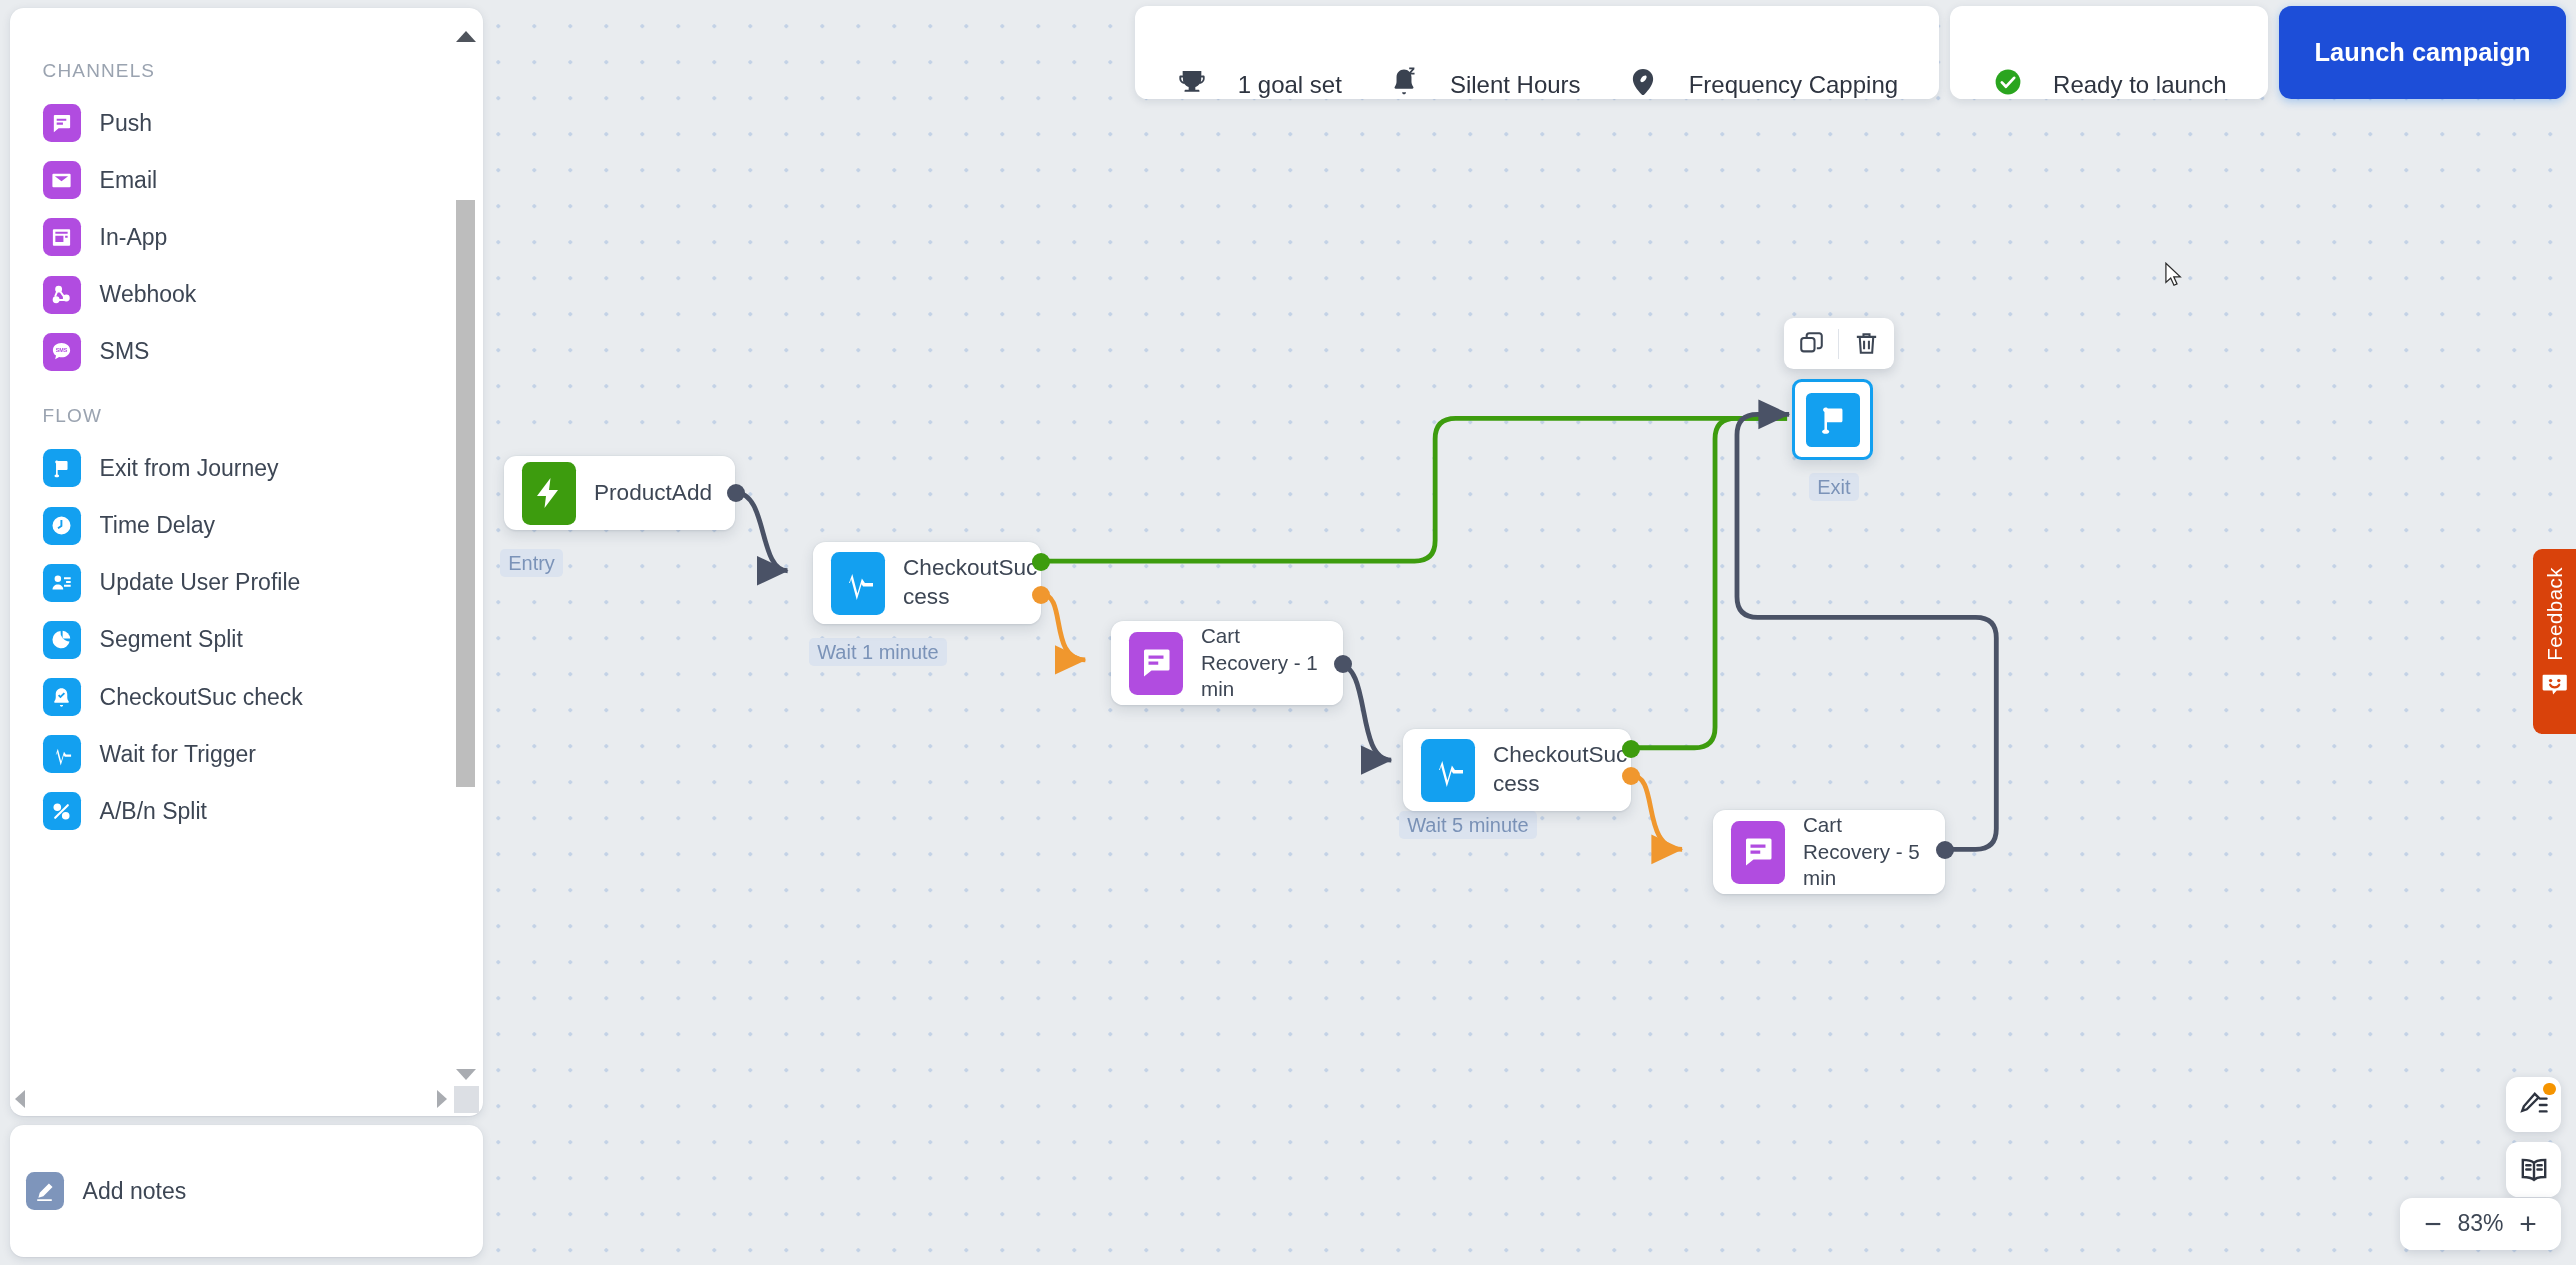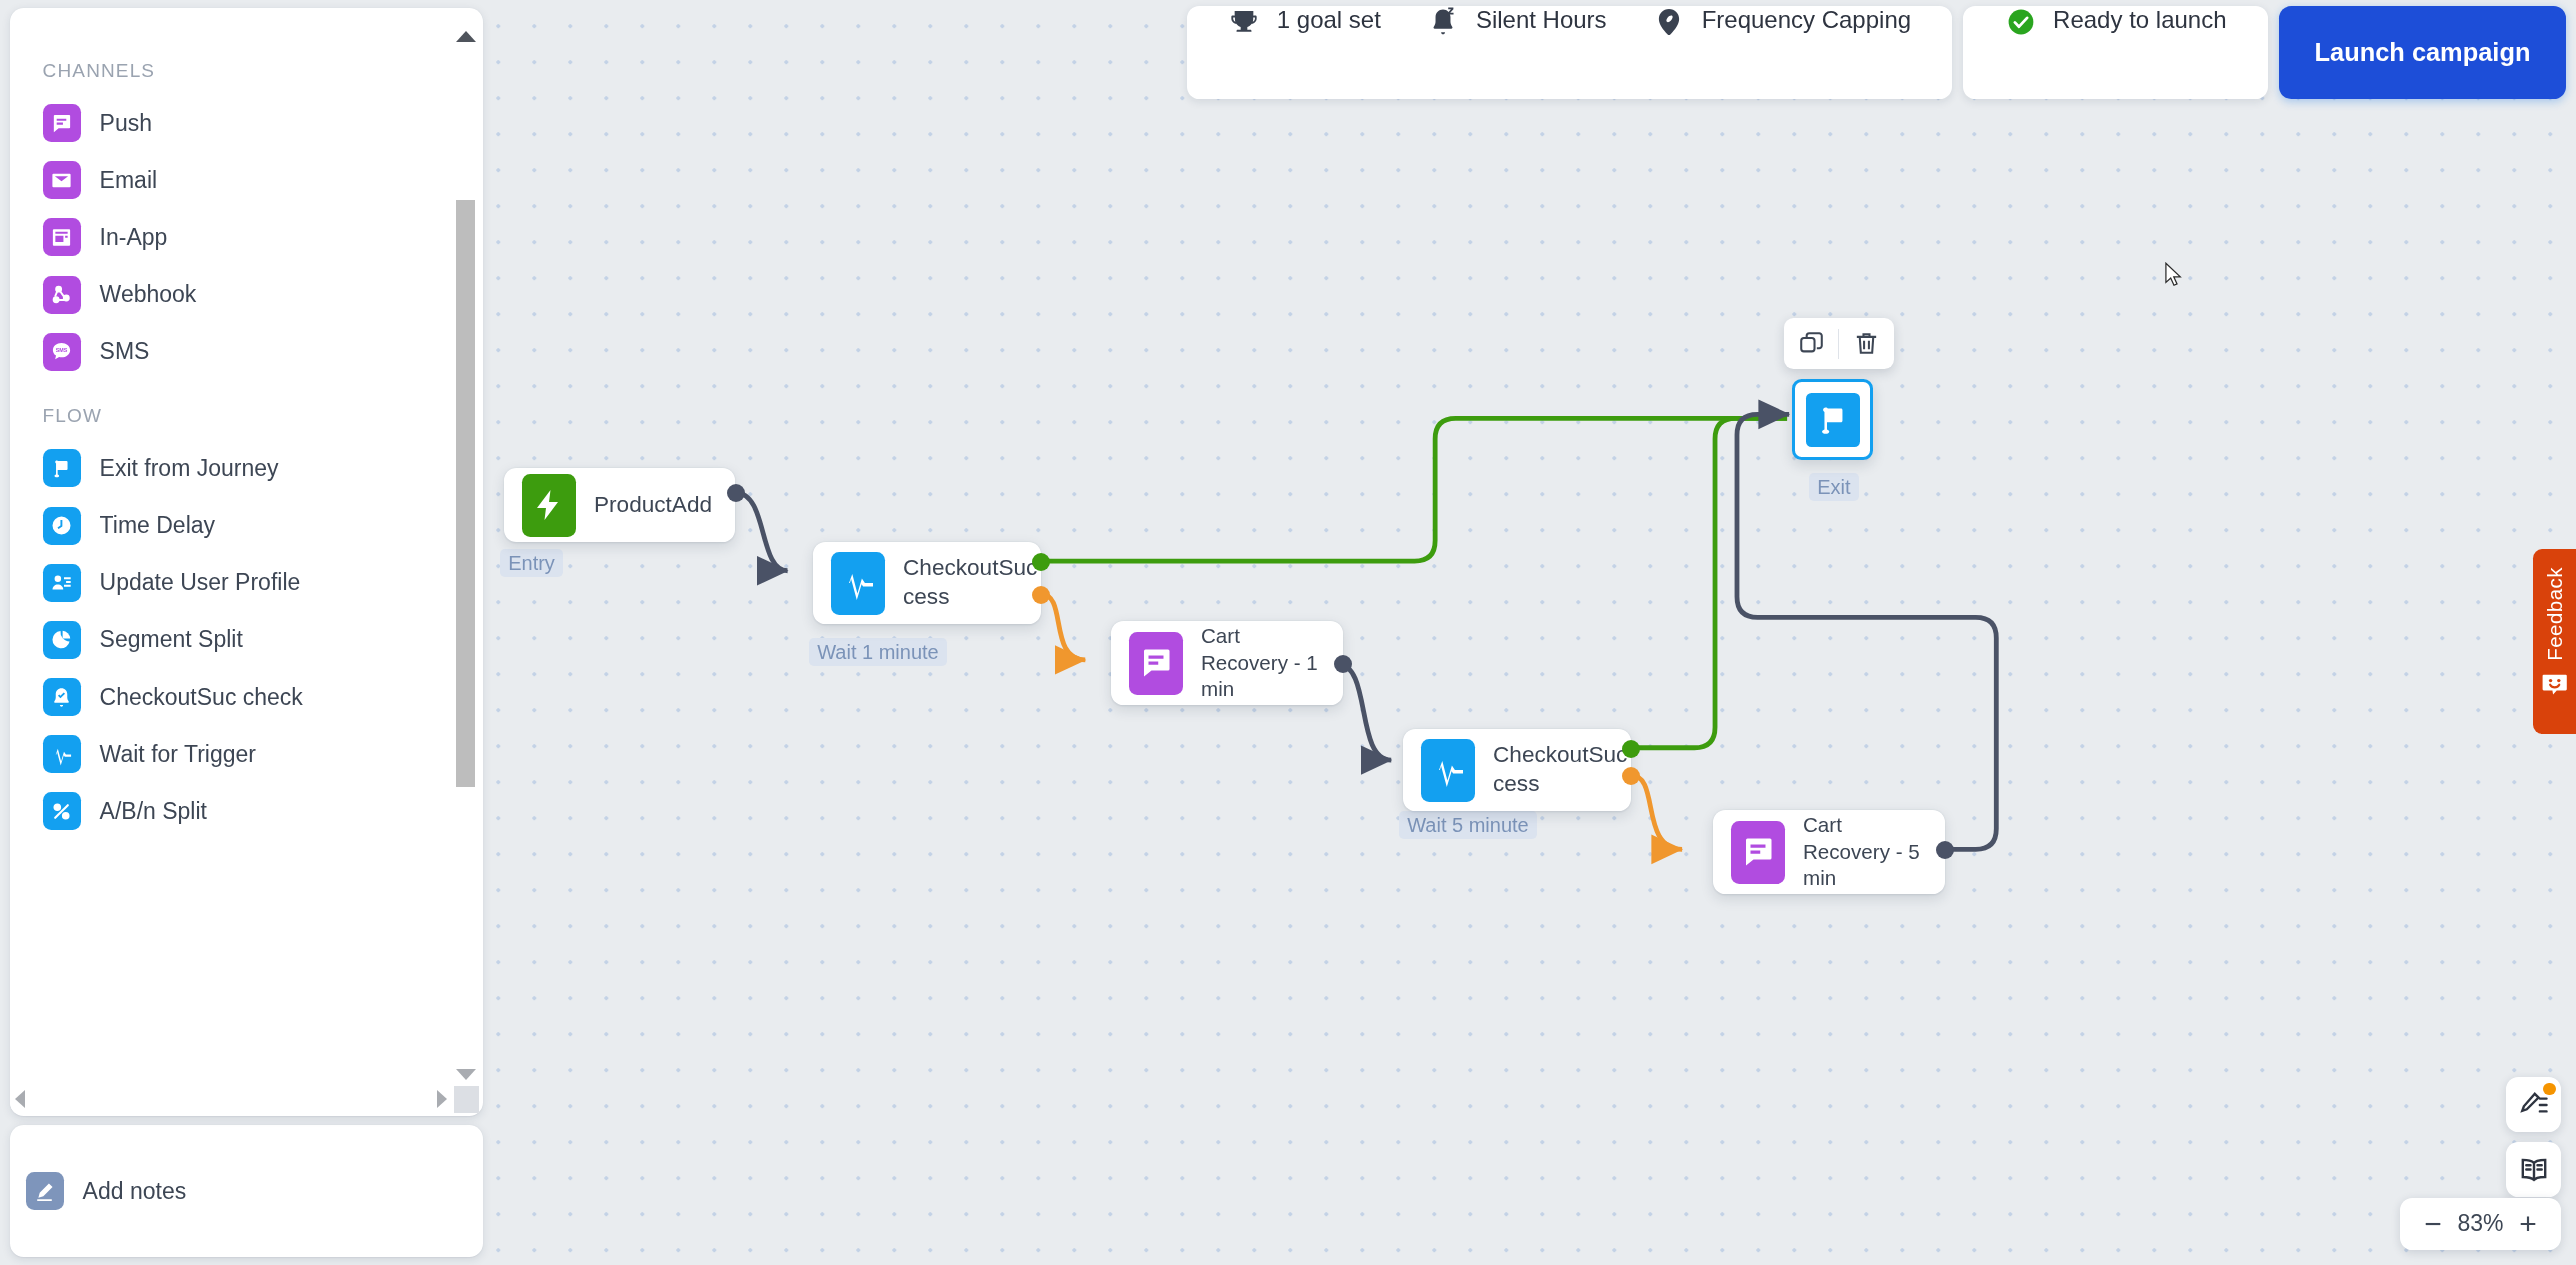--- a/index.html
+++ b/index.html
@@ -118,21 +118,21 @@
   #topbar {
     position: absolute; right: 9.6px; top: 5.5px; height: 93px;
     display: flex; align-items: stretch; gap: 11px; z-index: 30;
   }
   .tb-group {
     background: #fff; border-radius: 12.3px; display: flex; align-items: center;
     box-shadow: 0 2.1px 8.2px rgba(22,40,68,.10);
     padding: 0 18px;
   }
   .tb-btn {
-    display: flex; align-items: flex-start; gap: 16px; padding: 0 23px; height: 100%;
+    display: flex; align-items: flex-end; gap: 29px; padding: 0 23px; height: 100%;
     cursor: pointer; white-space: nowrap;
   }
   .tb-btn span.lbl { font-size: 24px; color: #2e3440; }
   .tb-ico { width: 33px; height: 33px; display: flex; align-items: center; justify-content: center; flex: 0 0 auto; }
   .tb-ico svg { width: 32px; height: 32px; }
   #launch-btn {
     background: #1d4ed8; color: #fff; border-radius: 12.3px;
     display: flex; align-items: center; justify-content: center;
     padding: 0 36px; font-size: 25.4px; font-weight: 700; cursor: pointer;
     box-shadow: 0 2.1px 8.2px rgba(24,119,232,.30); white-space: nowrap;
@@ -251,21 +251,21 @@
       <path d="M1950,968 C2000,968 1975,1108 2028,1108" fill="none" stroke="#4a5266" stroke-width="7" marker-end="url(#ah-dark)"></path>
 
       <path d="M2378,1090 H2470 C2490,1090 2500,1080 2500,1060 V640 C2500,620 2510,610 2530,610 H2605" fill="none" stroke="#3d9c0e" stroke-width="7"></path>
 
       <path d="M2378,1130 C2420,1130 2390,1238 2452,1238" fill="none" stroke="#f0972e" stroke-width="7" marker-end="url(#ah-amber)"></path>
 
       <path d="M2830,1238 H2880 C2900,1238 2910,1228 2910,1208 V930 C2910,910 2900,900 2880,900 H2562
                C2542,900 2532,890 2532,870 V634 C2532,614 2542,604 2562,604 H2608" fill="none" stroke="#4a5266" stroke-width="7" marker-end="url(#ah-dark)"></path>
     </svg>
 
-    <div class="node" id="n-productadd" style="left:504px; top:468px; width:231px; height:74px;">
+    <div class="node" id="n-productadd" style="left:504px; top:456px; width:231px; height:74px;">
       <div class="nico green">
         <svg viewBox="0 0 24 24">
             <path d="M13 2 4 14h6l-1 8 9-12h-6l1-8z"></path>
           </svg>
       </div>
       <div class="nlabel">ProductAdd</div>
     </div>
     <span class="port dark" style="left:727px; top:484px;"></span>
     <span class="badge" style="left:500px; top:549px;">Entry</span>
 

